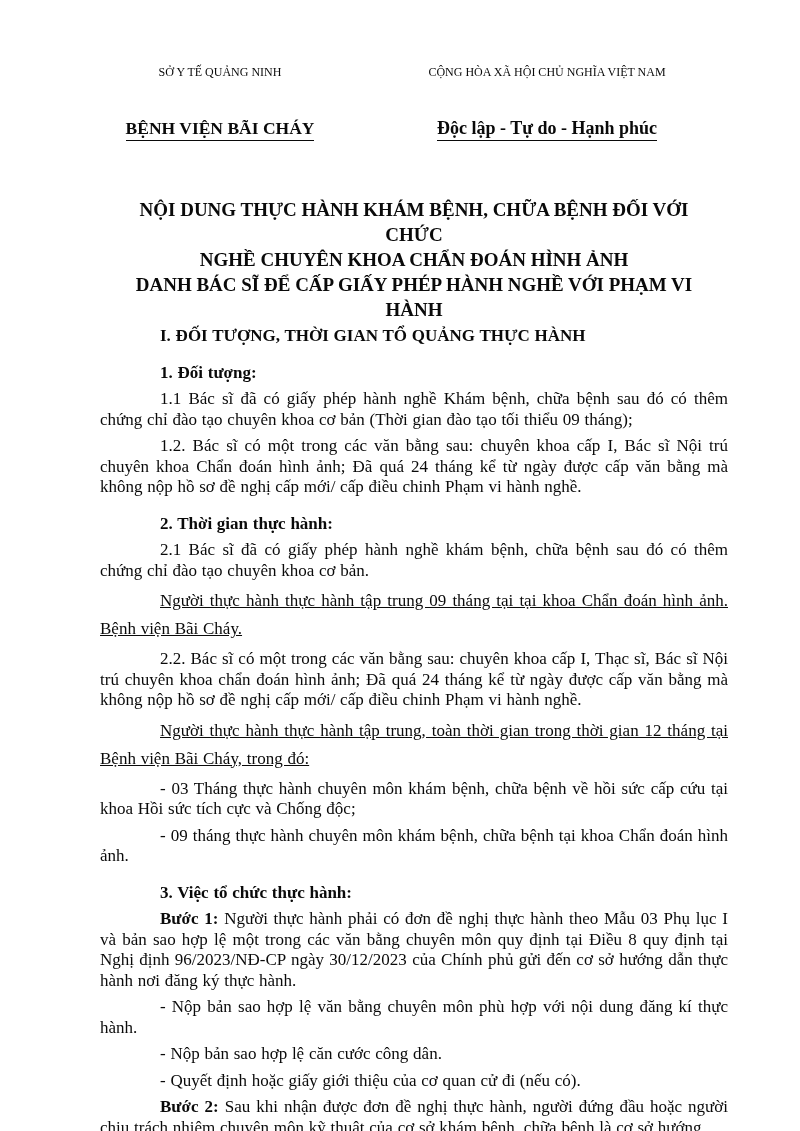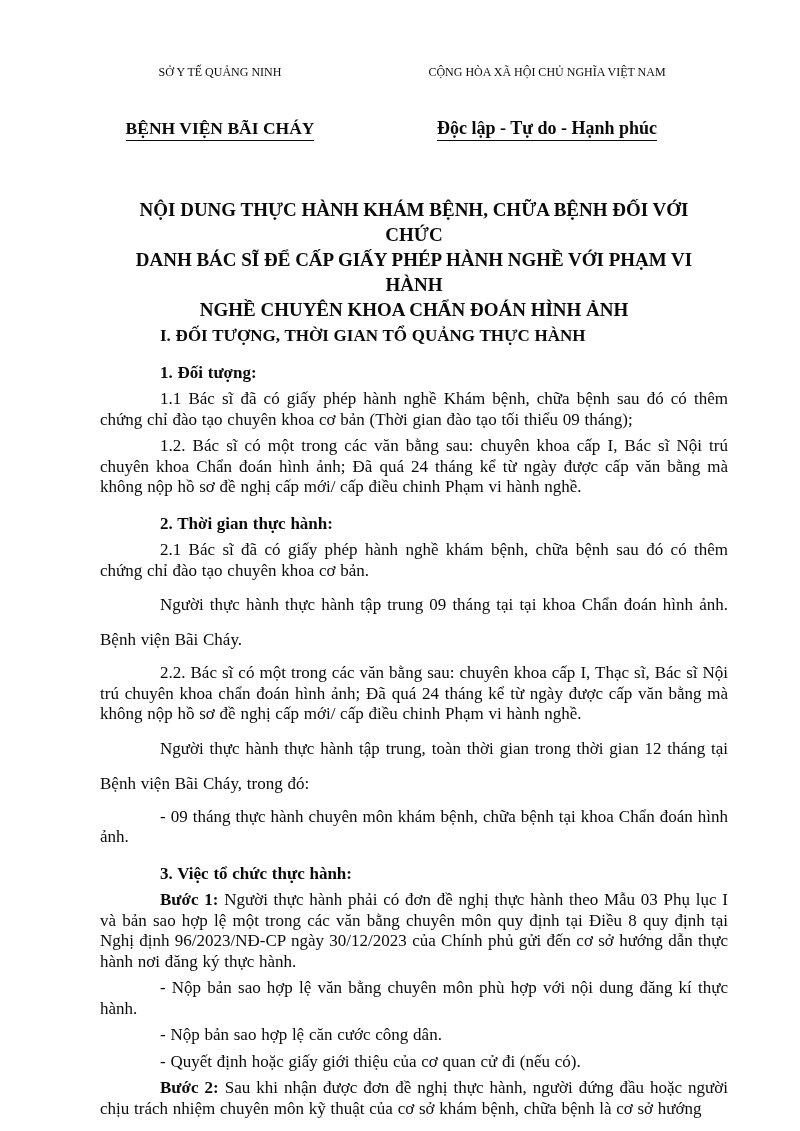--- a/index.html
+++ b/index.html
@@ -30,63 +30,64 @@
 
   
   .p {
     font-size: 17px; line-height: 20.5px;
     margin: 0 0 6px 0;
     text-indent: 60px; text-align: justify;
     word-spacing: 0.5px;
   }
   .p-section { font-weight: bold; text-align: left; margin-top: 2px; }
   .p-sub     { font-weight: bold; text-align: left; margin-top: 16px; }
-  .p-loose   { line-height: 35px; }
+  .p-loose   { line-height: 28px; text-decoration: underline; }
   .lead      { font-weight: bold; }
 </style>
 </head>
 <body>
 
 <div class="page">
 
   <div class="doc-header">
     <div class="header-left">
       <div class="org-line">SỞ Y TẾ QUẢNG NINH</div>
       <div class="org-strong"><span class="underlined">BỆNH VIỆN BÃI CHÁY</span></div>
     </div>
     <div class="header-right">
       <div class="org-line">CỘNG HÒA XÃ HỘI CHỦ NGHĨA VIỆT NAM</div>
       <div class="org-strong motto"><span class="underlined">Độc lập - Tự do - Hạnh phúc</span></div>
     </div>
   </div>
 
   <div class="doc-title">
     <div>NỘI DUNG THỰC HÀNH KHÁM BỆNH, CHỮA BỆNH ĐỐI VỚI CHỨC</div>
+    <div>NGHỀ CHUYÊN KHOA CHẨN ĐOÁN HÌNH ẢNH</div>
     <div>DANH BÁC SĨ ĐỂ CẤP GIẤY PHÉP HÀNH NGHỀ VỚI PHẠM VI HÀNH</div>
-    <div>NGHỀ CHUYÊN KHOA CHẨN ĐOÁN HÌNH ẢNH</div>
   </div>
 
   <div class="p p-section">I. ĐỐI TƯỢNG, THỜI GIAN TỔ QUẢNG THỰC HÀNH</div>
 
   <div class="p p-sub">1. Đối tượng:</div>
 
   <div class="p">1.1 Bác sĩ đã có giấy phép hành nghề Khám bệnh, chữa bệnh sau đó có thêm chứng chỉ đào tạo chuyên khoa cơ bản (Thời gian đào tạo tối thiểu 09 tháng);</div>
 
   <div class="p">1.2. Bác sĩ có một trong các văn bằng sau: chuyên khoa cấp I, Bác sĩ Nội trú chuyên khoa Chẩn đoán hình ảnh; Đã quá 24 tháng kể từ ngày được cấp văn bằng mà không nộp hồ sơ đề nghị cấp mới/ cấp điều chinh Phạm vi hành nghề.</div>
 
   <div class="p p-sub">2. Thời gian thực hành:</div>
 
   <div class="p">2.1 Bác sĩ đã có giấy phép hành nghề khám bệnh, chữa bệnh sau đó có thêm chứng chỉ đào tạo chuyên khoa cơ bản.</div>
 
   <div class="p p-loose">Người thực hành thực hành tập trung 09 tháng tại tại khoa Chẩn đoán hình ảnh. Bệnh viện Bãi Cháy.</div>
 
   <div class="p">2.2. Bác sĩ có một trong các văn bằng sau: chuyên khoa cấp I, Thạc sĩ, Bác sĩ Nội trú chuyên khoa chẩn đoán hình ảnh; Đã quá 24 tháng kể từ ngày được cấp văn bằng mà không nộp hồ sơ đề nghị cấp mới/ cấp điều chinh Phạm vi hành nghề.</div>
 
   <div class="p p-loose">Người thực hành thực hành tập trung, toàn thời gian trong thời gian 12 tháng tại Bệnh viện Bãi Cháy, trong đó:</div>
 
+  <div class="p">- 03 Tháng thực hành chuyên môn khám bệnh, chữa bệnh về hồi sức cấp cứu tại khoa Hồi sức tích cực và Chống độc;</div>
 
   <div class="p">- 09 tháng thực hành chuyên môn khám bệnh, chữa bệnh tại khoa Chẩn đoán hình ảnh.</div>
 
   <div class="p p-sub">3. Việc tổ chức thực hành:</div>
 
   <div class="p"><span class="lead">Bước 1:</span><span> Người thực hành phải có đơn đề nghị thực hành theo Mẫu 03 Phụ lục I và bản sao hợp lệ một trong các văn bằng chuyên môn quy định tại Điều 8 quy định tại Nghị định 96/2023/NĐ-CP ngày 30/12/2023 của Chính phủ gửi đến cơ sở hướng dẫn thực hành nơi đăng ký thực hành.</span></div>
 
   <div class="p">- Nộp bản sao hợp lệ văn bằng chuyên môn phù hợp với nội dung đăng kí thực hành.</div>
 
   <div class="p">- Nộp bản sao hợp lệ căn cước công dân.</div>

